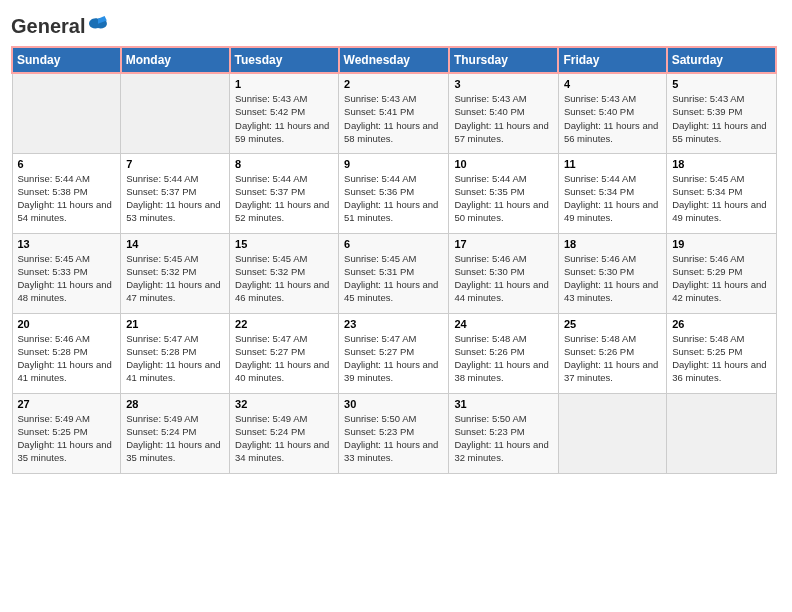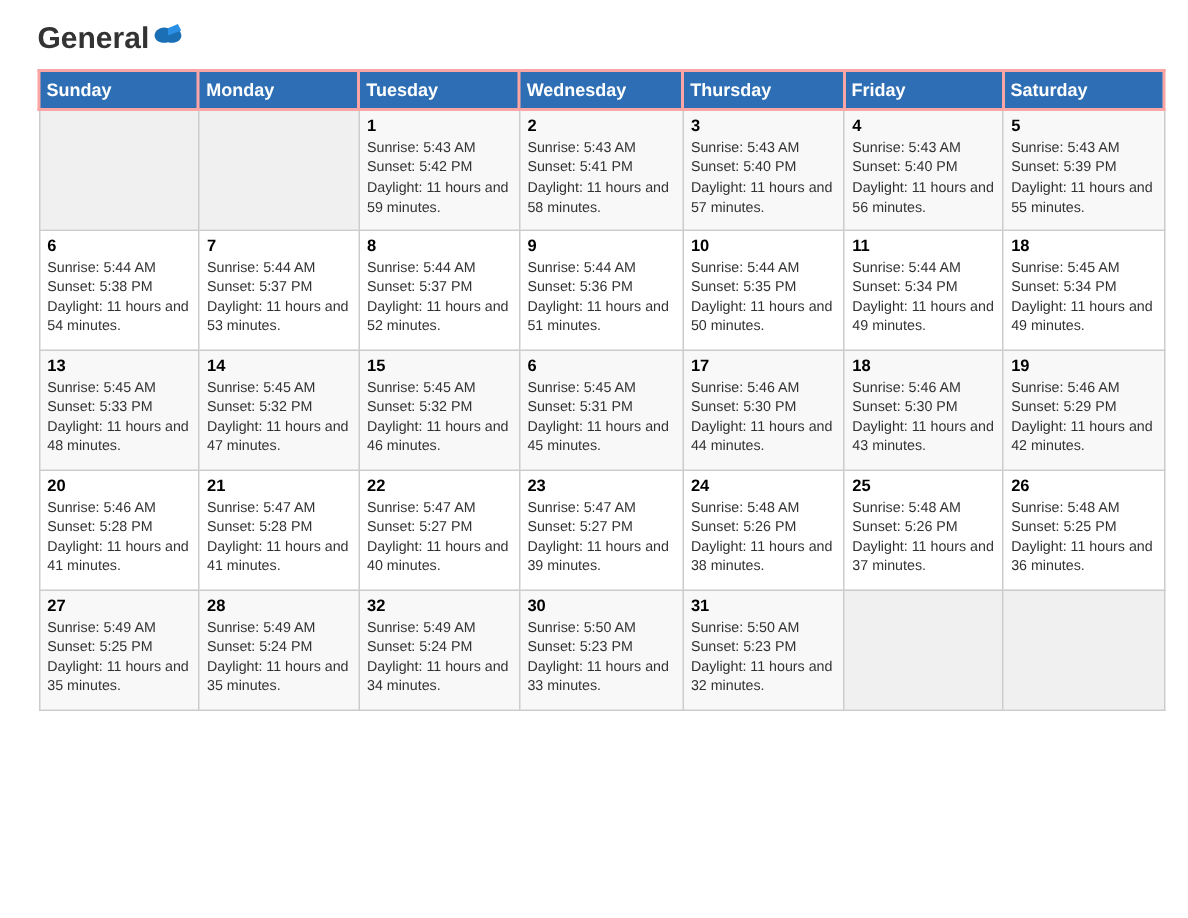--- a/index.html
+++ b/index.html
@@ -5,21 +5,21 @@
     * { box-sizing: border-box; margin: 0; padding: 0; }
     body {
       font-family: Arial, sans-serif;
       background: #fff;
       width: 792px;
       min-height: 612px;
       overflow: hidden;
     }
     .container {
       width: 792px;
-      padding: 10px 15px 10px 25px;
+      padding: 10px 15px 10px 11px;
     }
     .header {
       display: flex;
       align-items: flex-start;
       justify-content: space-between;
       margin-bottom: 8px;
     }
     .logo {
       display: flex;
       align-items: center;

